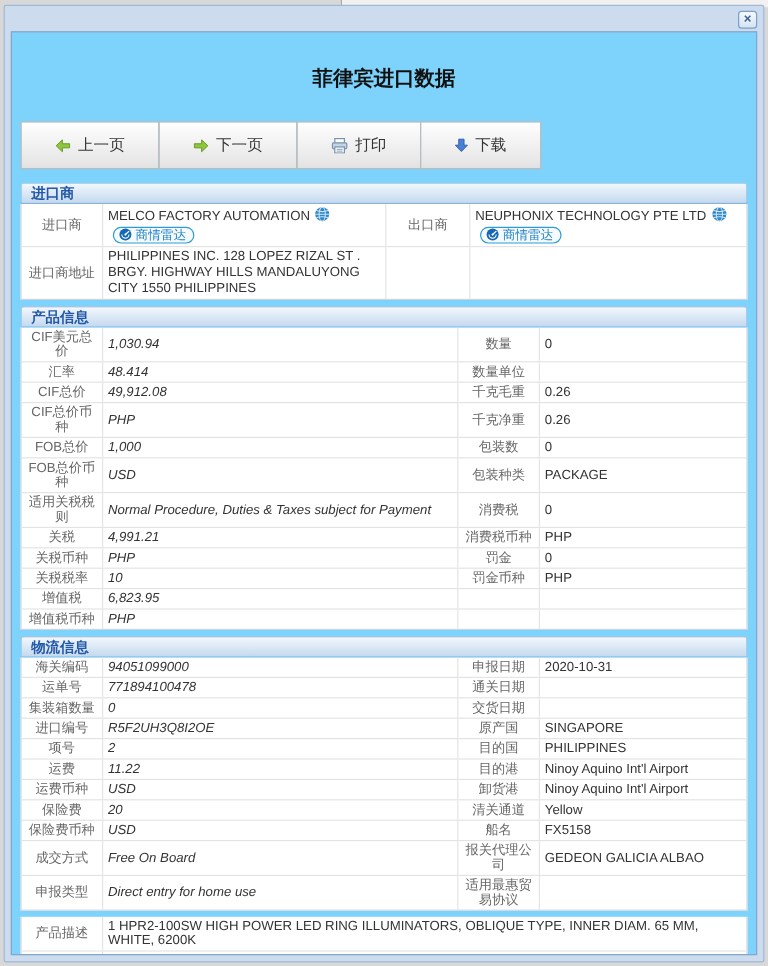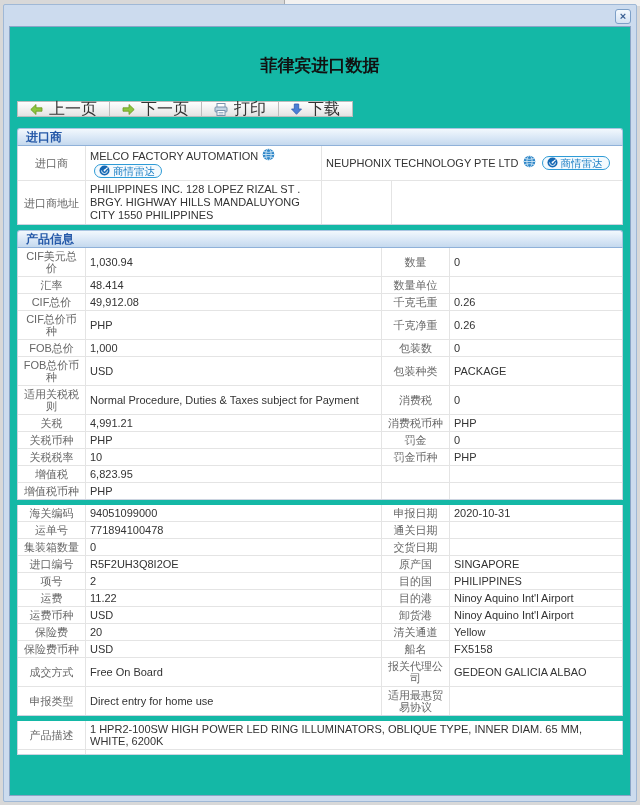--- a/index.html
+++ b/index.html
@@ -9,43 +9,43 @@
   
   .backdrop { position:absolute; top:0; left:0; width:640px; height:805px; background:#d8d8d8; }
   .backdrop-right { position:absolute; top:0; left:284px; right:0; height:6px; background:#f2f1f0; border-left:1px solid #a9a9a9; }
 
   
   .dialog { position:absolute; top:4px; left:3px; width:634px; height:798px;
             background:#ccdbee; border:1px solid #9fb8d6; border-radius:2px; }
   .dialog-close { position:absolute; top:4px; right:5px; width:16px; height:15px;
             border:1px solid #7da0c8; border-radius:3px; background:linear-gradient(#f5f9fd,#d5e3f3);
             color:#3a5f92; font-size:11px; font-weight:bold; line-height:12px; text-align:center; cursor:pointer; }
-  .panel { position:absolute; top:21px; left:5px; right:5px; bottom:5px; background:#14b8a6;
+  .panel { position:absolute; top:21px; left:5px; right:5px; bottom:5px; background:#7dd3fc;
             border:1px solid #8aa4c6; overflow:hidden; }
 
   .doc-title { text-align:center; margin-top:27px; font-size:17px; font-weight:bold; color:#111; }
 
   .toolbar { margin:24px 0 0 7px; display:flex; }
-  .tbtn { display:inline-flex; align-items:center; gap:6px; height:16px; padding:0 12px;
+  .tbtn { display:inline-flex; align-items:center; gap:6px; height:40px; padding:0 28px;
           border:1px solid #bcbcbc; margin-right:-1px; background:linear-gradient(#fefefe,#e9e9e9 80%,#e2e2e2);
-          font-size:16px; color:#333; cursor:pointer; }
+          font-size:13px; color:#333; cursor:pointer; }
   .tbtn svg { display:block; }
 
   .sections { margin:11px 7px 0 7px; }
   .section { margin-bottom:5px; }
   .section-header { height:18px; line-height:17px; padding-left:8px; font-size:12px; font-weight:bold;
           color:#2458a8; background:linear-gradient(#f2f8fd, #d9e7f6 55%, #c5d9ee);
           border:1px solid #a9c5e1; border-bottom:1px solid #8fb1d9; border-radius:3px 3px 0 0; }
   .tbl { border:1px solid #ccd4e0; border-top:none; background:#fff; }
   .trow { display:flex; border-top:1px solid #e4e4e4; }
   .trow:first-child { border-top:none; }
   .cell { padding:2px 4px; font-size:11px; line-height:12px; display:flex; align-items:center; }
   .lbl { width:68px; flex:0 0 68px; color:#666; justify-content:center; text-align:center;
          border-right:1px solid #e4e4e4; }
-  .lval { width:296px; flex:0 0 296px; color:#333; border-right:1px solid #e4e4e4; }
+  .lval { width:296px; flex:0 0 296px; color:#333; border-right:1px solid #e4e4e4;font-style:italic; }
   .rlbl { border-right:1px solid #e4e4e4;align-items:center; }
   .rval { flex:1 1 auto; color:#333; }
   .full { flex:1 1 auto; color:#333; }
 
   
   .imp-lval { width:236px; flex:0 0 236px; color:#333; border-right:1px solid #e4e4e4;
               display:flex; align-items:center; flex-wrap:wrap; padding:2px 4px; font-size:11px; line-height:13px; }
   .imp-rlbl { width:70px; flex:0 0 70px; }
   .imp-rval { flex:1 1 auto; color:#333; flex-wrap:wrap; line-height:13px; }
 
@@ -128,20 +128,23 @@
               <span class="badge">
                 <span><svg width="11" height="11" viewBox="0 0 11 11">
                       <circle cx="5.5" cy="5.5" r="5" fill="#1467b3"></circle>
                       <path d="M5.5 5.5 L8.6 2.6" stroke="#fff" stroke-width="1.1"></path>
                       <path d="M2.5 5.5 A3 3 0 0 0 8.5 5.5" fill="none" stroke="#fff" stroke-width="0.9"></path>
                       <circle cx="5.5" cy="5.5" r="0.9" fill="#fff"></circle>
                     </svg></span>
                 <span>商情雷达</span>
               </span>
             </div>
+            <div class="cell lbl imp-rlbl">
+                <span>出口商</span>
+              </div>
             <div class="cell imp-rval">
               <span class="wrapname">NEUPHONIX TECHNOLOGY PTE LTD</span>
               <span class="globe"><svg width="13" height="13" viewBox="0 0 13 13">
                     <circle cx="6.5" cy="6.5" r="5.8" fill="#2f86c8"></circle>
                     <ellipse cx="6.5" cy="6.5" rx="2.6" ry="5.8" fill="none" stroke="#cfe6f5" stroke-width="0.9"></ellipse>
                     <line x1="0.7" y1="6.5" x2="12.3" y2="6.5" stroke="#cfe6f5" stroke-width="0.9"></line>
                     <path d="M1.6 3.5 Q6.5 5.2 11.4 3.5 M1.6 9.5 Q6.5 7.8 11.4 9.5" fill="none" stroke="#cfe6f5" stroke-width="0.9"></path>
                   </svg></span>
               <span class="badge">
                 <span><svg width="11" height="11" viewBox="0 0 11 11">
@@ -335,20 +338,21 @@
                 <span></span>
               </div>
               <div class="cell rval">
                 <span></span>
               </div>
             </div>
           </div>
       </div>
 
       <div class="section">
+        <div class="section-header">物流信息</div>
         <div class="tbl">
             <div class="trow">
               <div class="cell lbl">
                 <span>海关编码</span>
               </div>
               <div class="cell lval">
                 <span>94051099000</span>
               </div>
               <div class="cell lbl rlbl">
                 <span>申报日期</span>

